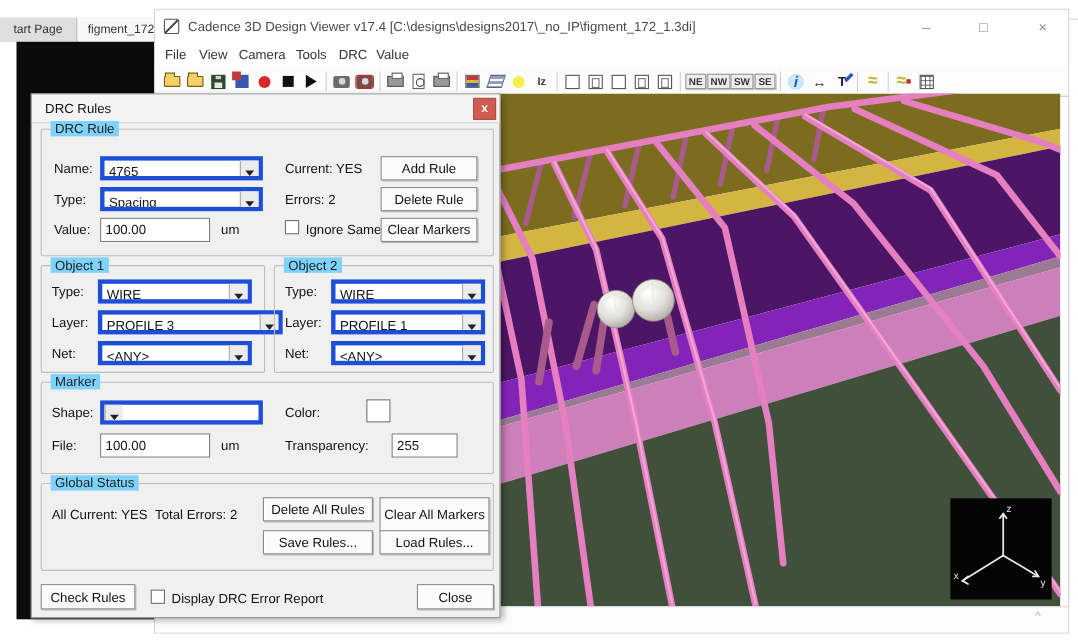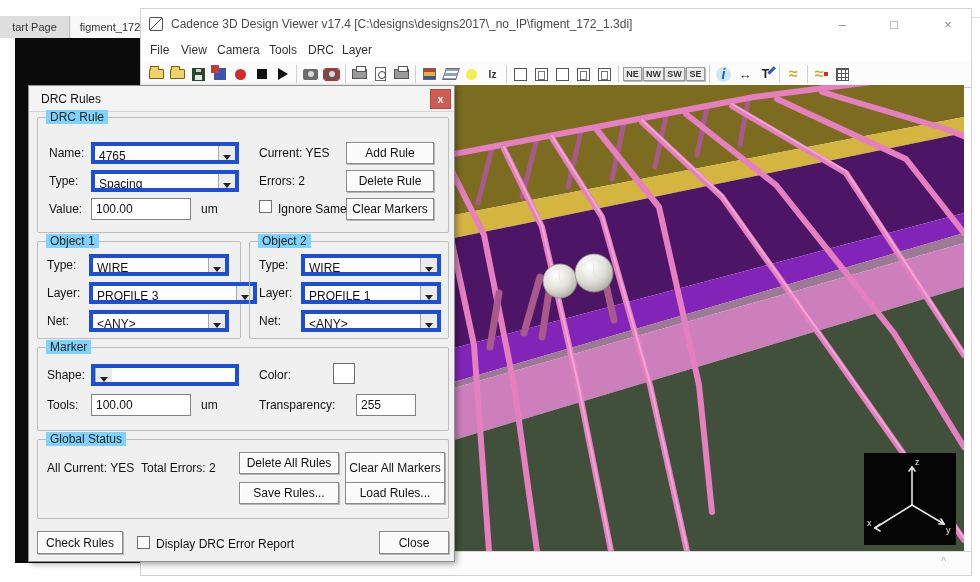--- a/index.html
+++ b/index.html
@@ -117,21 +117,21 @@
       <div class="winctl" id="btn-max">□</div>
       <div class="winctl" id="btn-close">×</div>
     </div>
 
     <div class="abs" id="menubar">
       <span class="menu-item" style="left:5px">File</span>
       <span class="menu-item" style="left:36px">View</span>
       <span class="menu-item" style="left:72px">Camera</span>
       <span class="menu-item" style="left:124px">Tools</span>
       <span class="menu-item" style="left:163px">DRC</span>
-      <span class="menu-item" style="left:197px">Layer</span>
+      <span class="menu-item" style="left:197px">Value</span>
     </div>
 
     <div class="abs" id="toolbar">
       <span class="ic">
           <span class="folder"></span>
         </span>
       <span class="ic">
           <span class="folder"></span>
         </span>
       <span class="ic">
@@ -380,21 +380,21 @@
 
     <div class="group" style="left:8px; top:261px; width:412px; height:84px;">
       <span class="legend">Marker</span>
     </div>
     <span class="lbl" style="left:18px; top:282px;">Shape:</span>
     <div class="combo" style="left:62px; top:278px; width:148px;">
       <span class="dd"></span>
     </div>
     <span class="lbl" style="left:230px; top:282px;">Color:</span>
     <div id="color-swatch" style="left:304px; top:277px; width:22px; height:21px;" title="#ffffff"></div>
-    <span class="lbl" style="left:18px; top:312px;">Tools:</span>
+    <span class="lbl" style="left:18px; top:312px;">File:</span>
     <div class="tinput" style="left:62px; top:308px; width:100px;">100.00</div>
     <span class="lbl" style="left:172px; top:312px;">um</span>
     <span class="lbl" style="left:230px; top:312px;">Transparency:</span>
     <div class="tinput" style="left:304px; top:308px; width:60px;margin-left:23px;">255</div>
 
     <div class="group" style="left:8px; top:353px; width:412px; height:80px;">
       <span class="legend">Global Status</span>
     </div>
     <span class="lbl" style="left:18px; top:375px;">All Current: YES</span>
     <span class="lbl" style="left:112px; top:375px;">Total Errors: 2</span>

